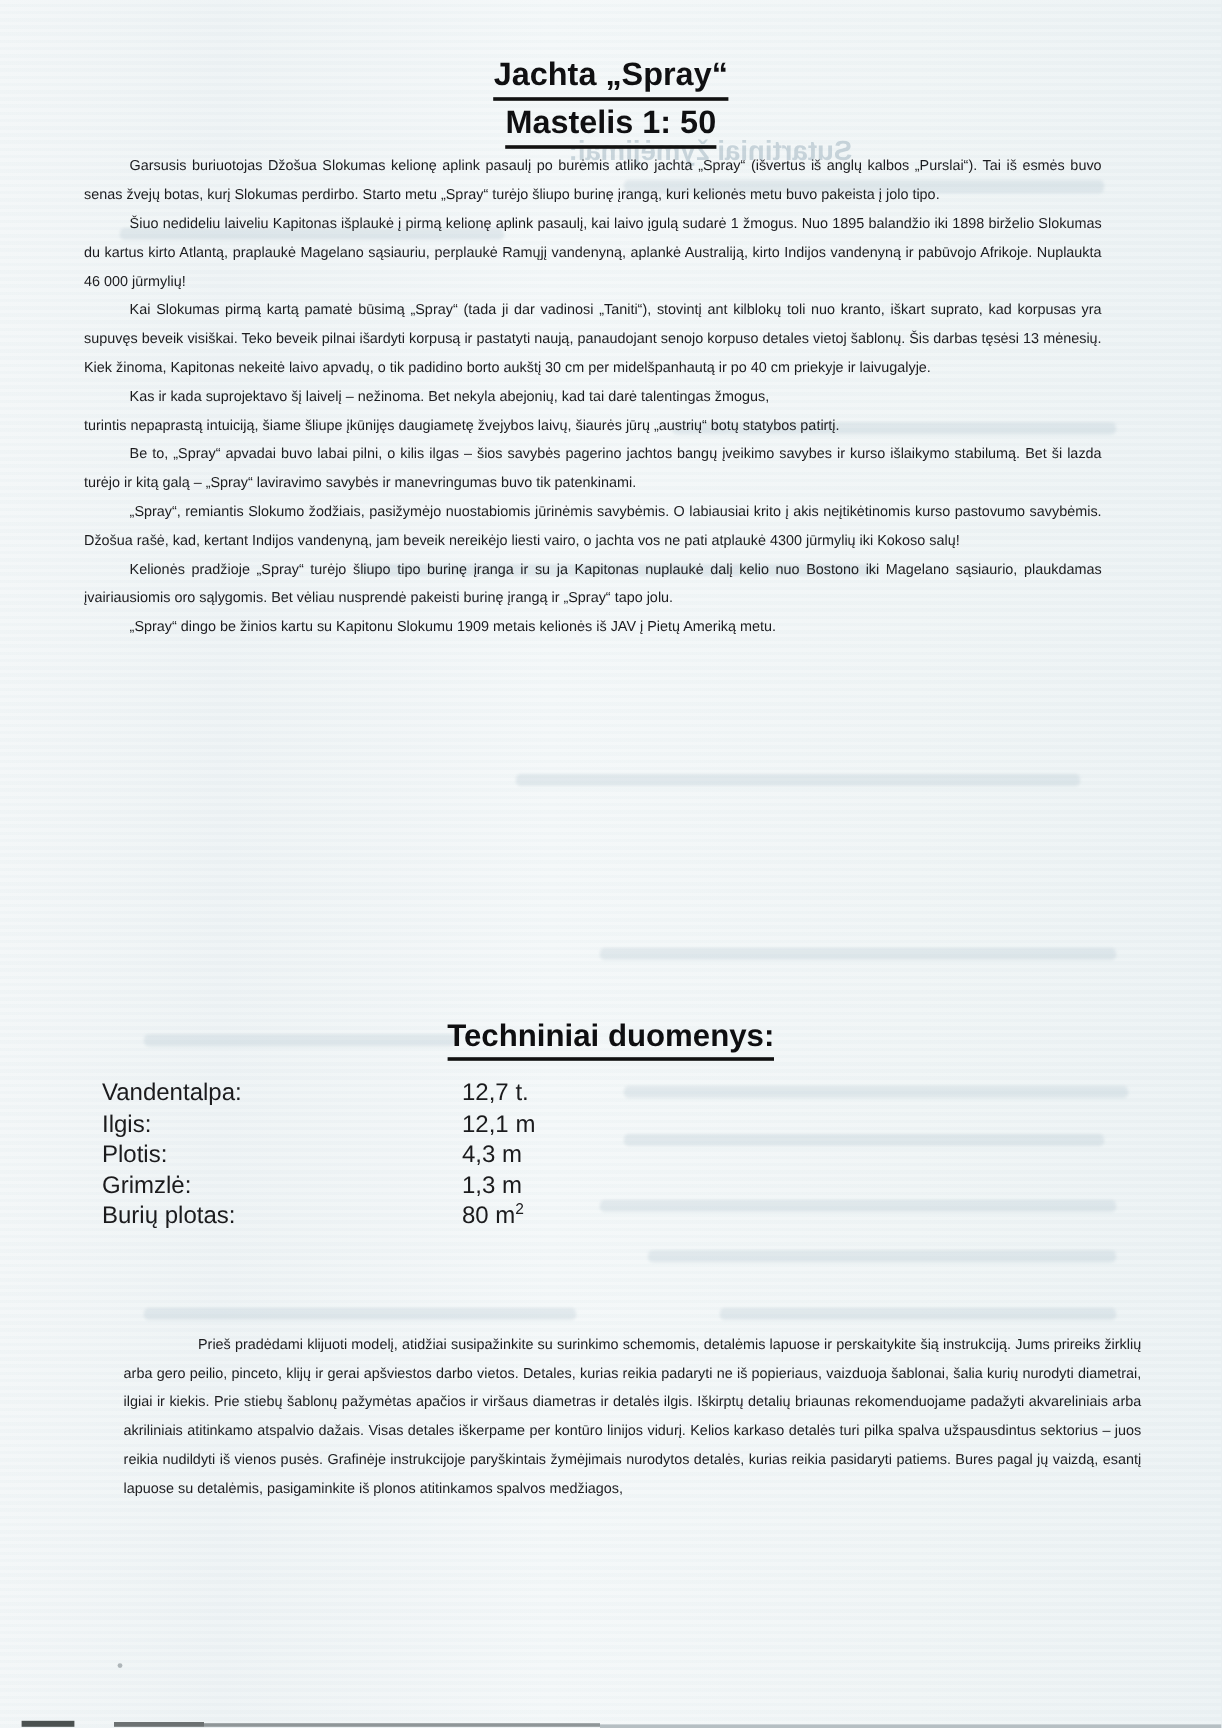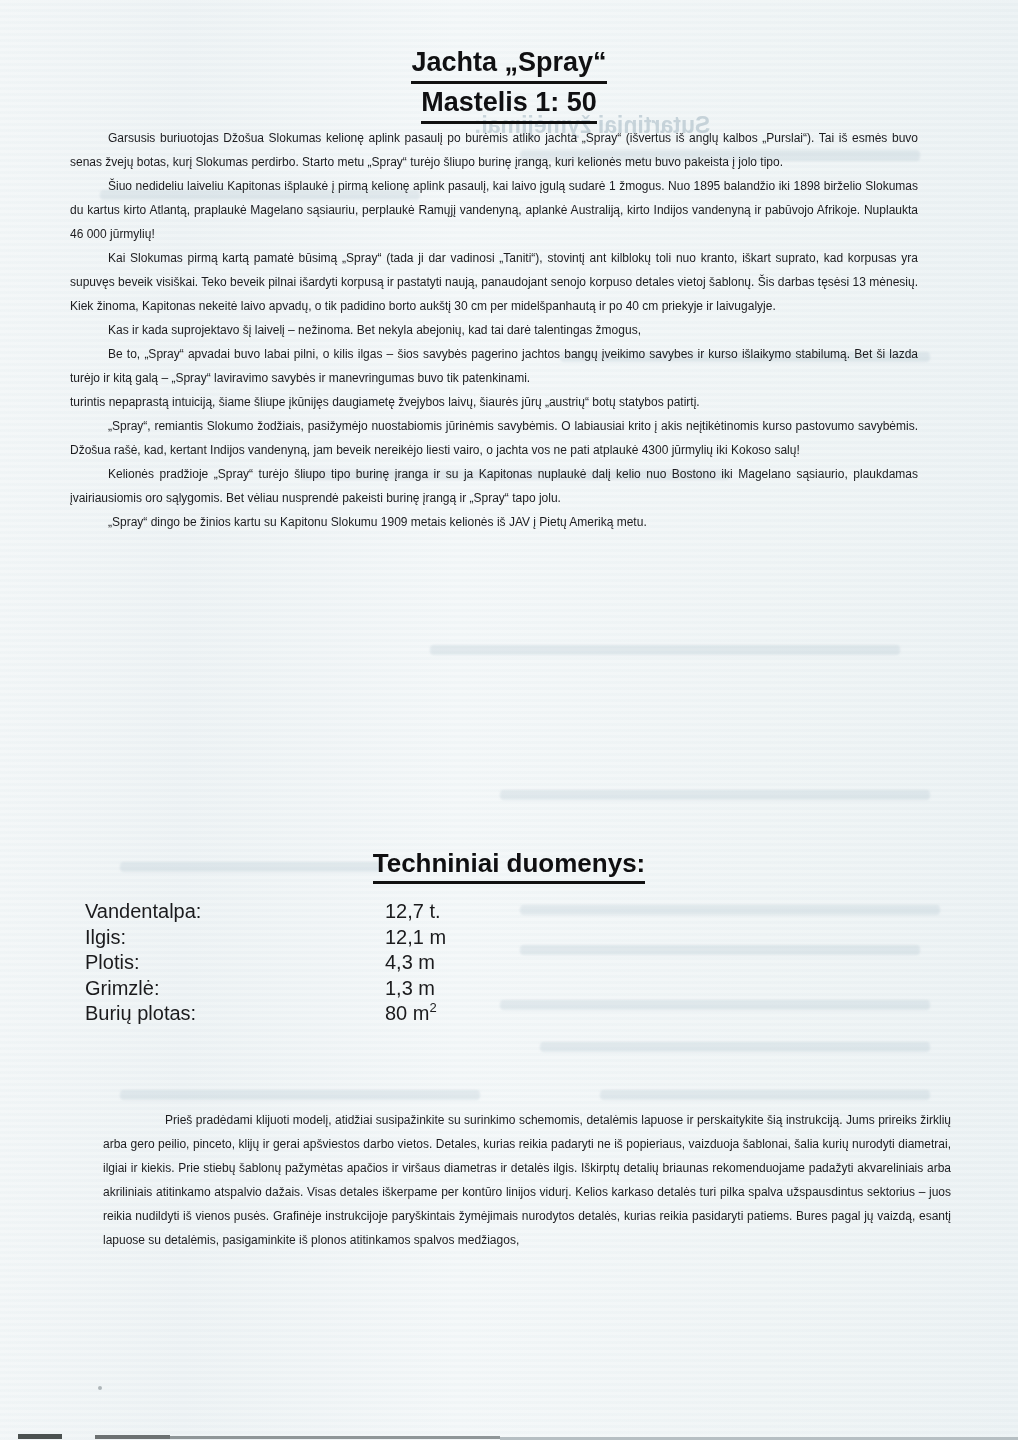--- a/index.html
+++ b/index.html
@@ -75,22 +75,22 @@
   <div class="title-block">
     <div class="title-line"><span>Jachta „Spray“</span></div>
     <div class="title-line"><span>Mastelis 1: 50</span></div>
   </div>
 
   <div class="body-text" id="main-paragraphs">
       <p class="para indent-normal">Garsusis buriuotojas Džošua Slokumas kelionę aplink pasaulį po burėmis atliko jachta „Spray“ (išvertus iš anglų kalbos „Purslai“). Tai iš esmės buvo senas žvejų botas, kurį Slokumas perdirbo. Starto metu „Spray“ turėjo šliupo burinę įrangą, kuri kelionės metu buvo pakeista į jolo tipo.</p>
       <p class="para indent-normal">Šiuo nedideliu laiveliu Kapitonas išplaukė į pirmą kelionę aplink pasaulį, kai laivo įgulą sudarė 1 žmogus. Nuo 1895 balandžio iki 1898 birželio Slokumas du kartus kirto Atlantą, praplaukė Magelano sąsiauriu, perplaukė Ramųjį vandenyną, aplankė Australiją, kirto Indijos vandenyną ir pabūvojo Afrikoje. Nuplaukta 46 000 jūrmylių!</p>
       <p class="para indent-normal">Kai Slokumas pirmą kartą pamatė būsimą „Spray“ (tada ji dar vadinosi „Taniti“), stovintį ant kilblokų toli nuo kranto, iškart suprato, kad korpusas yra supuvęs beveik visiškai. Teko beveik pilnai išardyti korpusą ir pastatyti naują, panaudojant senojo korpuso detales vietoj šablonų. Šis darbas tęsėsi 13 mėnesių. Kiek žinoma, Kapitonas nekeitė laivo apvadų, o tik padidino borto aukštį 30 cm per midelšpanhautą ir po 40 cm priekyje ir laivugalyje.</p>
       <p class="para indent-normal">Kas ir kada suprojektavo šį laivelį – nežinoma. Bet nekyla abejonių, kad tai darė talentingas žmogus,</p>
+      <p class="para indent-none">turintis nepaprastą intuiciją, šiame šliupe įkūnijęs daugiametę žvejybos laivų, šiaurės jūrų „austrių“ botų statybos patirtį.</p>
       <p class="para indent-normal">Be to, „Spray“ apvadai buvo labai pilni, o kilis ilgas – šios savybės pagerino jachtos bangų įveikimo savybes ir kurso išlaikymo stabilumą. Bet ši lazda turėjo ir kitą galą – „Spray“ laviravimo savybės ir manevringumas buvo tik patenkinami.</p>
-      <p class="para indent-none">turintis nepaprastą intuiciją, šiame šliupe įkūnijęs daugiametę žvejybos laivų, šiaurės jūrų „austrių“ botų statybos patirtį.</p>
       <p class="para indent-normal">„Spray“, remiantis Slokumo žodžiais, pasižymėjo nuostabiomis jūrinėmis savybėmis. O labiausiai krito į akis neįtikėtinomis kurso pastovumo savybėmis. Džošua rašė, kad, kertant Indijos vandenyną, jam beveik nereikėjo liesti vairo, o jachta vos ne pati atplaukė 4300 jūrmylių iki Kokoso salų!</p>
       <p class="para indent-normal">Kelionės pradžioje „Spray“ turėjo šliupo tipo burinę įranga ir su ja Kapitonas nuplaukė dalį kelio nuo Bostono iki Magelano sąsiaurio, plaukdamas įvairiausiomis oro sąlygomis. Bet vėliau nusprendė pakeisti burinę įrangą ir „Spray“ tapo jolu.</p>
       <p class="para indent-normal">„Spray“ dingo be žinios kartu su Kapitonu Slokumu 1909 metais kelionės iš JAV į Pietų Ameriką metu.</p>
     </div>
 
   <h2 class="section-heading" id="tech-heading"><span>Techniniai duomenys:</span></h2>
   <div class="specs" id="specs">
       <div class="spec-row">
         <span class="spec-label">Vandentalpa:</span>
         <span class="spec-value">12,7 t.</span>

